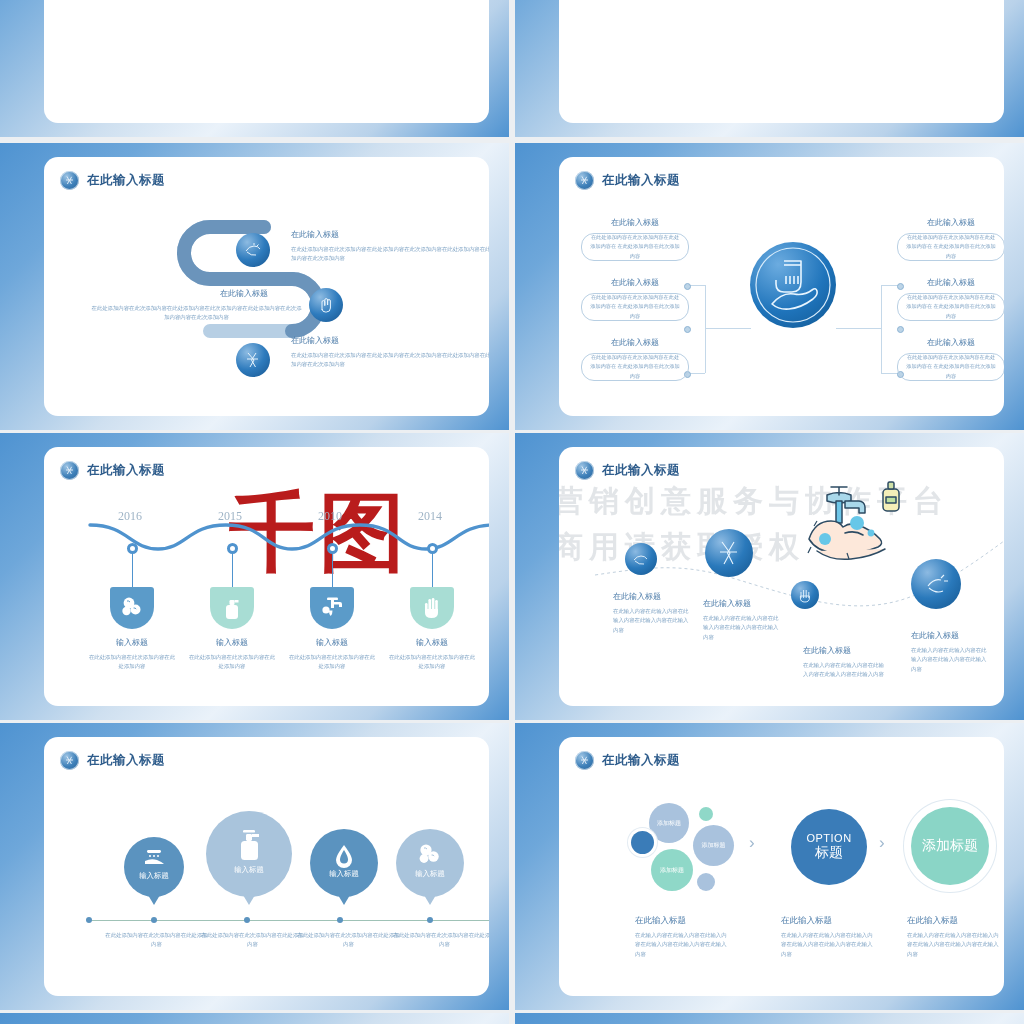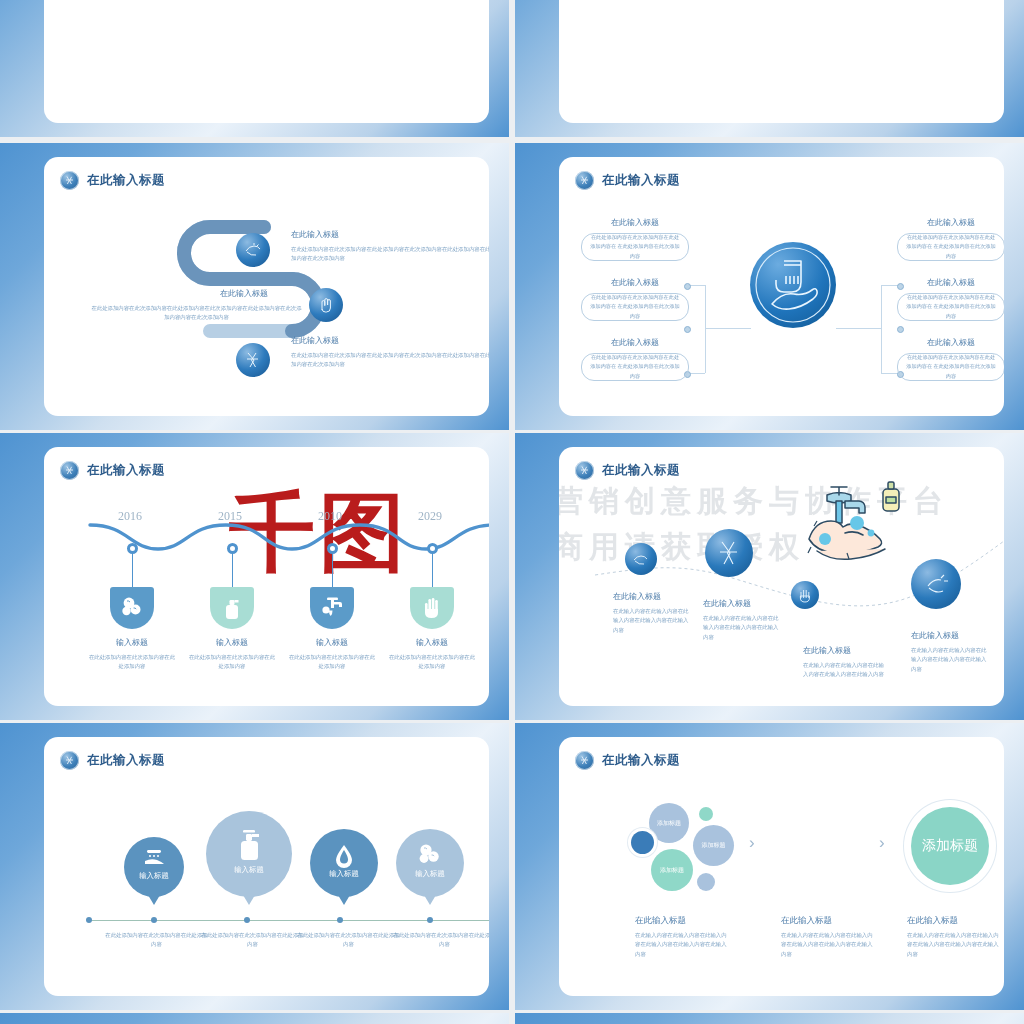--- a/index.html
+++ b/index.html
@@ -266,21 +266,21 @@
 
       <div class="wm wm-logo" style="left:185px;top:28px;">千图</div>
 
       <svg style="position:absolute;left:44px;top:68px;" width="420" height="50" viewBox="0 0 420 50">
         <path d="M2 10 C40 10 42 34 70 34 C98 34 100 10 138 10 C176 10 176 34 204 34 C232 34 234 10 272 10 C310 10 310 34 338 34 C366 34 368 10 406 10 L418 10" fill="none" stroke="#4f93ce" stroke-width="3.4" stroke-linecap="round"></path>
       </svg>
 
       <div class="yr" style="left:74px;top:62px;">2016</div>
       <div class="yr" style="left:174px;top:62px;">2015</div>
       <div class="yr" style="left:274px;top:62px;">2010</div>
-      <div class="yr" style="left:374px;top:62px;">2029</div>
+      <div class="yr" style="left:374px;top:62px;">2014</div>
 
       <div class="node" style="left:83px;top:96px;"></div>
       <div class="node" style="left:183px;top:96px;"></div>
       <div class="node" style="left:283px;top:96px;"></div>
       <div class="node" style="left:383px;top:96px;"></div>
 
       <div class="stem" style="left:88px;top:106px;height:36px;"></div>
       <div class="stem" style="left:188px;top:106px;height:36px;"></div>
       <div class="stem" style="left:288px;top:106px;height:36px;"></div>
       <div class="stem" style="left:388px;top:106px;height:36px;"></div>
@@ -535,20 +535,24 @@
       <div class="ob" style="left:134px;top:88px;width:41px;height:41px;background:#a9c2dd;">
           <span>添加标题</span>
         </div>
       <div class="ob" style="left:92px;top:112px;width:42px;height:42px;background:#8fd8c8;">
           <span>添加标题</span>
         </div>
       <div class="ob" style="left:138px;top:136px;width:18px;height:18px;background:#a9c2dd;"></div>
 
       <div class="chev" style="left:190px;top:96px;">›</div>
 
+      <div class="optc" style="left:232px;top:72px;">
+        <span class="o1">OPTION</span>
+        <span class="o2">标题</span>
+      </div>
 
       <div class="chev" style="left:320px;top:96px;">›</div>
 
       <div class="mintc" style="left:352px;top:70px;">
         <span>添加标题</span>
       </div>
 
       <div class="h3" style="position:absolute;left:76px;top:178px;font-size:8.5px;">在此输入标题</div>
       <div class="bd" style="position:absolute;left:76px;top:194px;width:92px;">在此输入内容在此输入内容在此输入内容在此输入内容在此输入内容在此输入内容</div>
       <div class="h3" style="position:absolute;left:222px;top:178px;font-size:8.5px;">在此输入标题</div>

